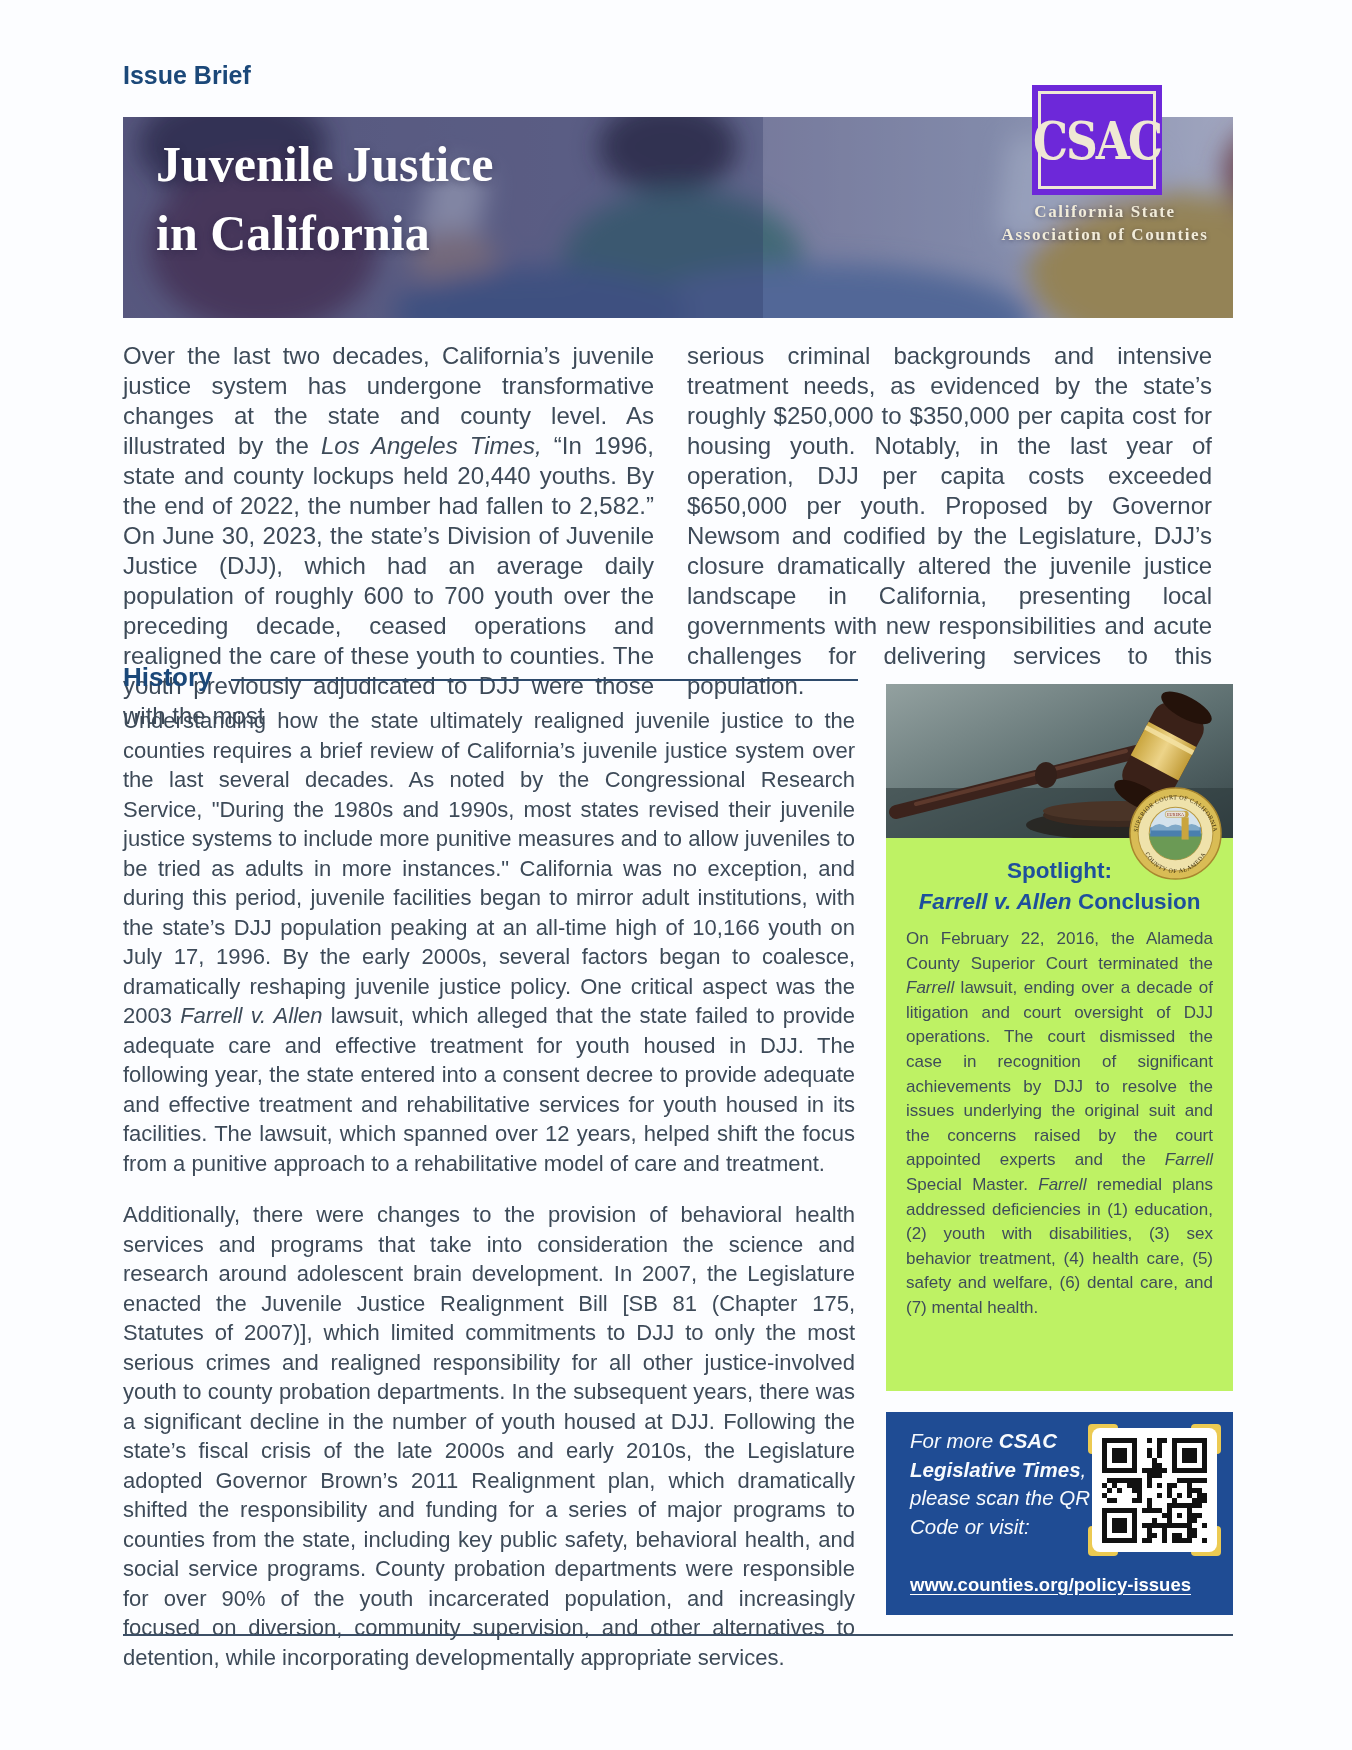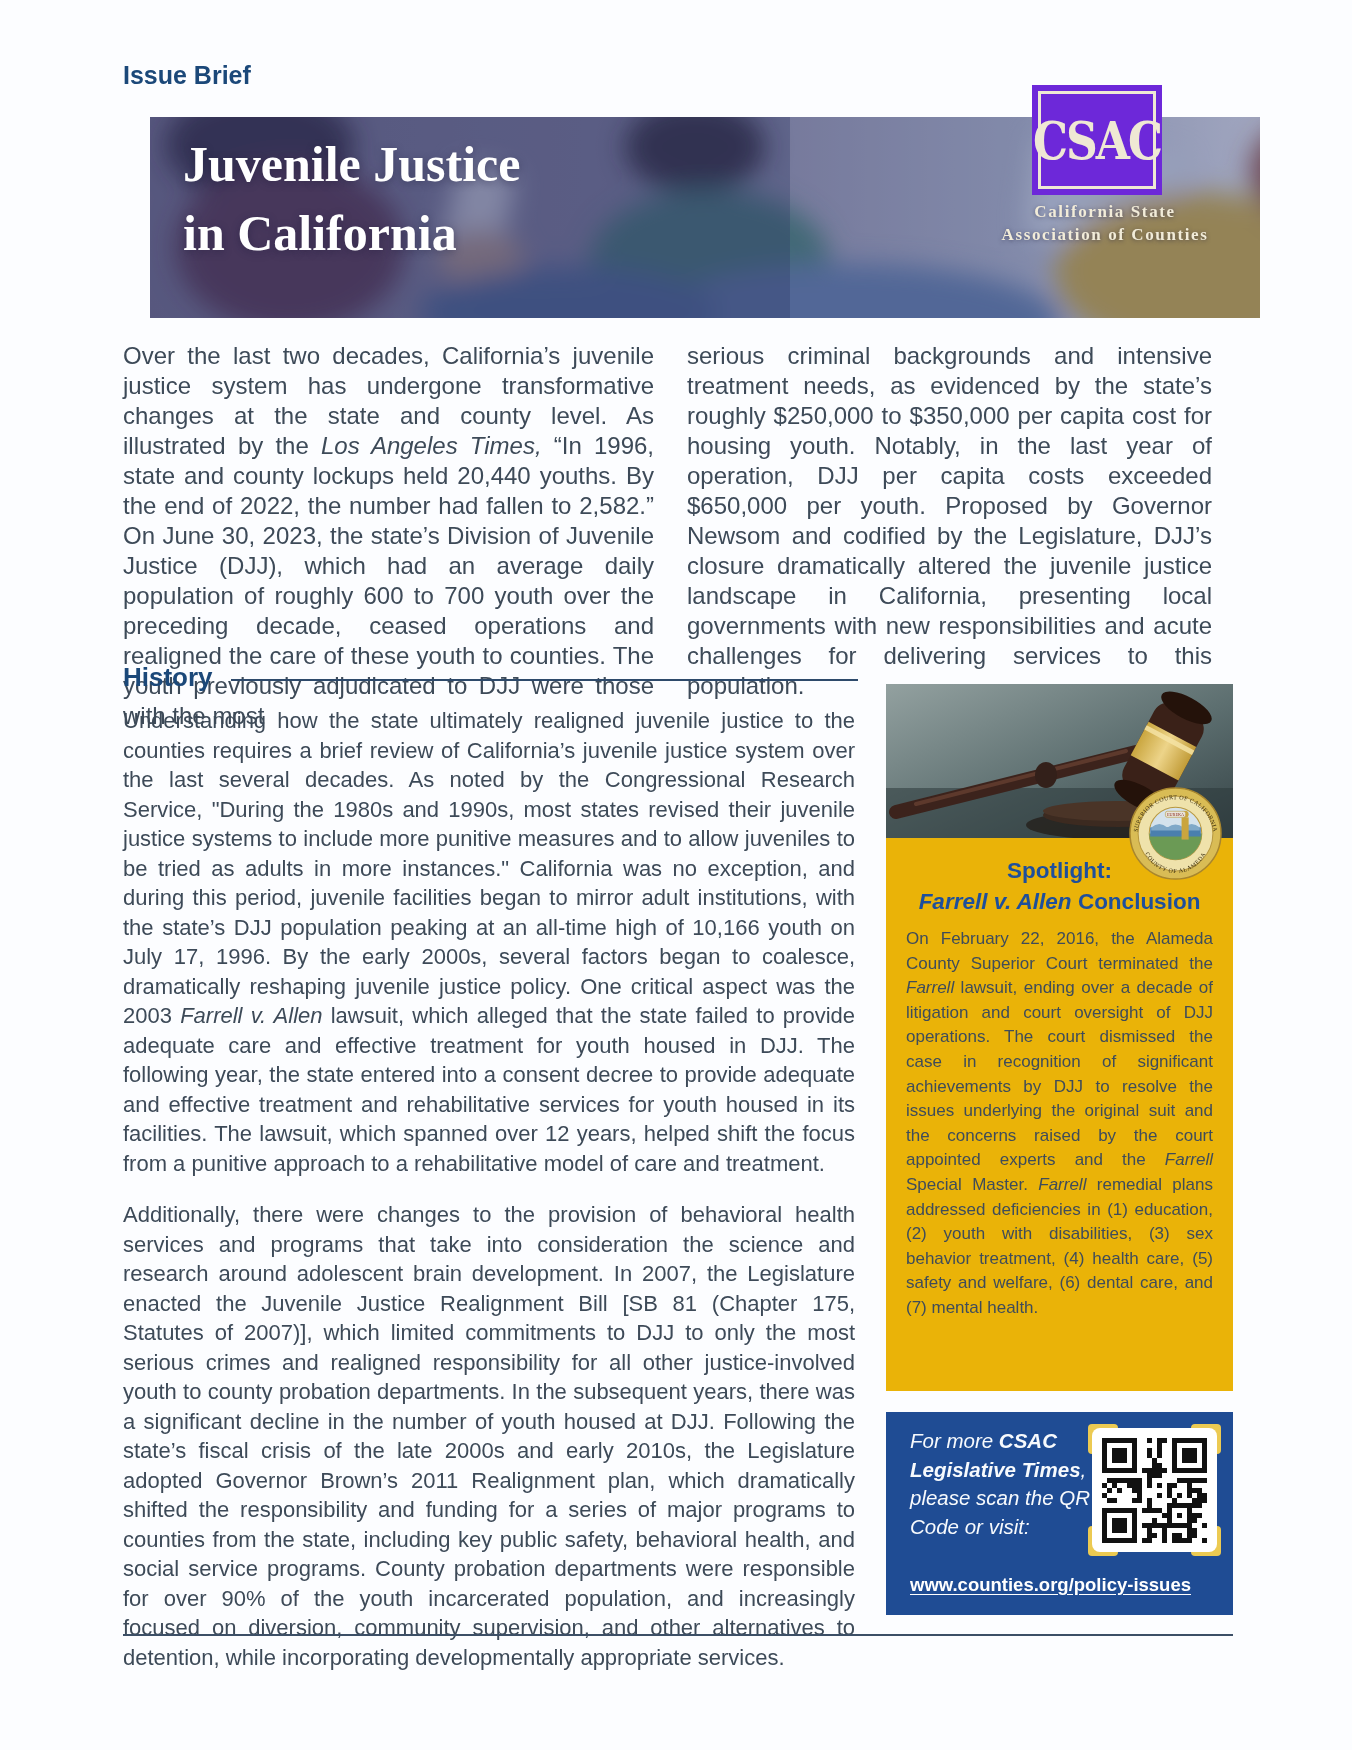--- a/index.html
+++ b/index.html
@@ -1,21 +1,21 @@
 <!DOCTYPE html>
 <html><head>
 <meta charset="utf-8">
 <style>
   html,body{margin:0;padding:0;background:#e8eaed;}
   .page{position:relative;width:1352px;height:1750px;background:#fcfdff;
         font-family:"Liberation Sans",sans-serif;overflow:hidden;margin:0 auto;}
   
   .kicker{position:absolute;left:123px;top:61px;font-size:25px;font-weight:700;color:#1b4879;}
   
-  .banner{position:absolute;left:123px;top:117px;width:1110px;height:230px;overflow:hidden;margin-left:27px;}
+  .banner{position:absolute;left:123px;top:117px;width:1110px;height:230px;overflow:hidden;}
   .banner svg{position:absolute;left:0;top:0;}
   .banner-title{position:absolute;left:33px;top:13px;font-family:"Liberation Serif",serif;
       font-weight:700;font-size:50px;line-height:69px;color:#ffffff;
       text-shadow:0 2px 8px rgba(25,25,55,.40);}
   
   .logo-box{position:absolute;left:1032px;top:85px;width:130px;height:110px;background:#6d28d9;
       display:flex;align-items:center;justify-content:center;box-sizing:border-box;z-index:5;}
   .logo-inner{position:absolute;left:6px;top:6px;right:6px;bottom:6px;border:3px solid #efe8d4;
       display:flex;align-items:center;justify-content:center;}
   .logo-acronym{font-family:"DejaVu Serif",serif;font-weight:700;font-size:44px;color:#efe8d4;
@@ -31,21 +31,21 @@
   
   .history-header{position:absolute;left:123px;top:662px;width:735px;display:flex;align-items:center;text-align:right;}
   .history-header h2{margin:0;font-size:26px;font-weight:700;color:#1b4879;}
   .history-header .rule{flex:1;height:2px;background:#2e4a6b;margin-left:18px;margin-top:5px;}
   .history-body{position:absolute;left:123px;top:706px;width:732px;font-size:22px;
       line-height:29.5px;text-align:justify;color:#3d4a58;}
   .history-body .para2{margin-top:22px;}
   
   .side-photo{position:absolute;left:886px;top:684px;width:347px;height:154px;overflow:hidden;}
   .seal{position:absolute;left:1129px;top:787px;width:93px;height:93px;z-index:6;}
-  .spotlight{position:absolute;left:886px;top:838px;width:347px;height:553px;background:#eab308;box-sizing:border-box;}
+  .spotlight{position:absolute;left:886px;top:838px;width:347px;height:553px;background:#bef264;box-sizing:border-box;}
   .spot-head{margin-top:17px;text-align:center;color:#1e4f9c;font-size:22.5px;font-weight:700;line-height:31px;}
   .spot-body{margin:10px 20px 0 20px;font-size:17px;line-height:24.6px;text-align:justify;color:#3f4c5a;}
   
   .cta{position:absolute;left:886px;top:1412px;width:347px;height:203px;background:#1f4c94;}
   .cta-text{position:absolute;left:24px;top:15px;width:200px;font-size:20.5px;line-height:28.5px;
       font-style:italic;color:#f7fafd;}
   .cta-link{position:absolute;left:24px;bottom:19px;font-size:18.5px;font-weight:700;color:#ffffff;
       text-decoration:underline;text-underline-offset:3px;white-space:nowrap;cursor:pointer;}
   .qr-wrap{position:absolute;right:16px;top:16px;width:125px;height:124px;}
   .qr-corner{position:absolute;width:30px;height:30px;background:#ecca52;border-radius:4px;}

